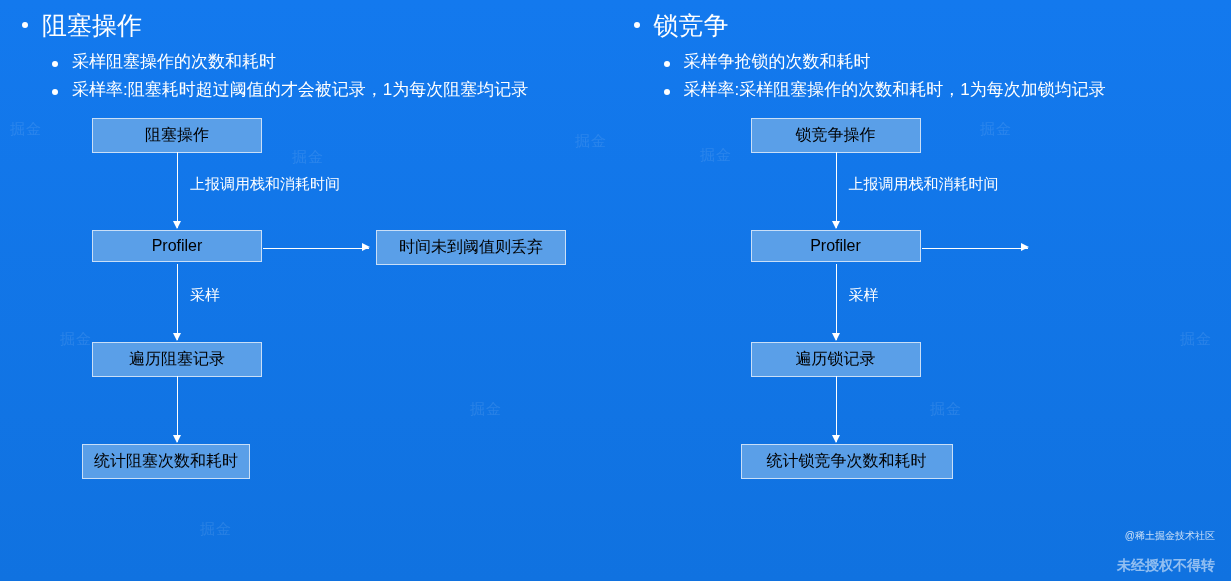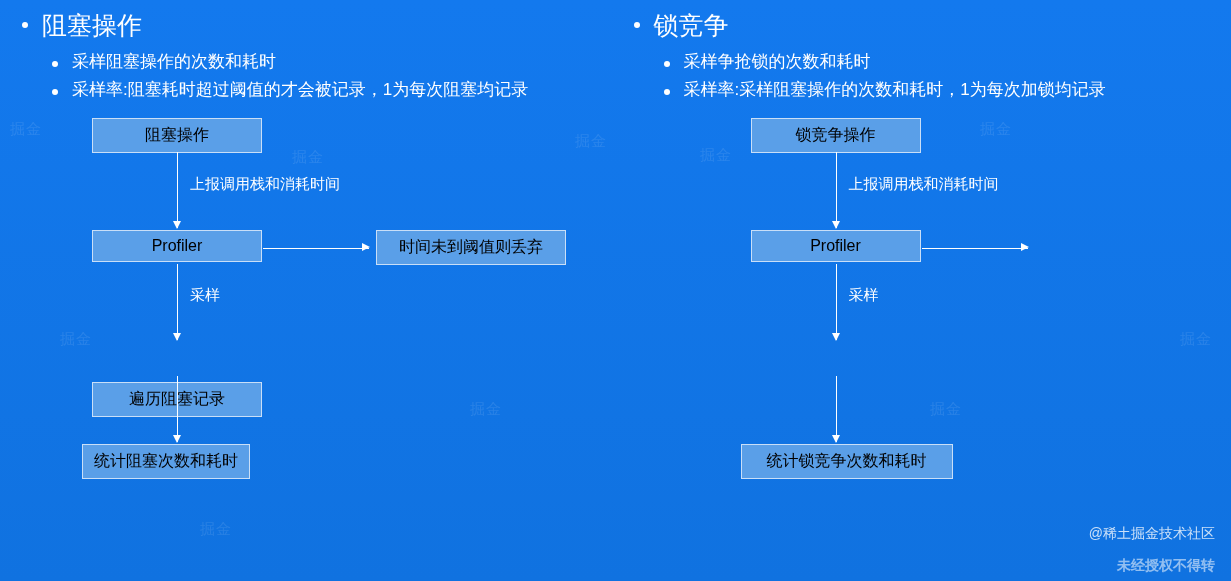--- a/index.html
+++ b/index.html
@@ -135,21 +135,21 @@
   .edge-label {
     position: absolute;
     font-size: 15px;
     color: #ffffff;
     white-space: nowrap;
   }
   .credit {
     position: absolute;
     right: 16px;
     bottom: 38px;
-    font-size: 14px;
+    font-size: 10px;
     color: rgba(255,255,255,0.78);
   }
   .credit2 {
     position: absolute;
     right: 16px;
     bottom: 6px;
     font-size: 14px;
     color: rgba(255,255,255,0.55);
     font-weight: bold;
   }
@@ -198,21 +198,21 @@
         <div class="edge-label" style="left:176px; top:57px;">上报调用栈和消耗时间</div>
 
         <div class="node" style="left:78px; top:112px; width:170px;">Profiler</div>
 
         <div class="arrow-h" style="left:249px; top:130px; width:106px;"></div>
         <div class="node" style="left:362px; top:112px; width:190px;">时间未到阈值则丢弃</div>
 
         <div class="arrow-v" style="left:163px; top:146px; height:76px;"></div>
         <div class="edge-label" style="left:176px; top:168px;">采样</div>
 
-        <div class="node" style="left:78px; top:224px; width:170px;margin-top:40px;">遍历阻塞记录</div>
+        <div class="node" style="left:78px; top:224px; width:170px;">遍历阻塞记录</div>
 
         <div class="arrow-v" style="left:163px; top:258px; height:66px;"></div>
 
         <div class="node" style="left:68px; top:326px; width:168px;">统计阻塞次数和耗时</div>
       </div>
     </div>
 
     <div class="col col-right">
       <ul class="lv1">
         <li class="lv1">
@@ -238,20 +238,21 @@
         <div class="arrow-v" style="left:210px; top:34px; height:76px;"></div>
         <div class="edge-label" style="left:223px; top:57px;">上报调用栈和消耗时间</div>
 
         <div class="node" style="left:125px; top:112px; width:170px;">Profiler</div>
 
         <div class="arrow-h" style="left:296px; top:130px; width:106px;"></div>
 
         <div class="arrow-v" style="left:210px; top:146px; height:76px;"></div>
         <div class="edge-label" style="left:223px; top:168px;">采样</div>
 
+        <div class="node" style="left:125px; top:224px; width:170px;">遍历锁记录</div>
 
         <div class="arrow-v" style="left:210px; top:258px; height:66px;"></div>
 
         <div class="node" style="left:115px; top:326px; width:212px;">统计锁竞争次数和耗时</div>
       </div>
     </div>
   </div>
 
   <div class="credit">@稀土掘金技术社区</div>
   <div class="credit2">未经授权不得转</div>

